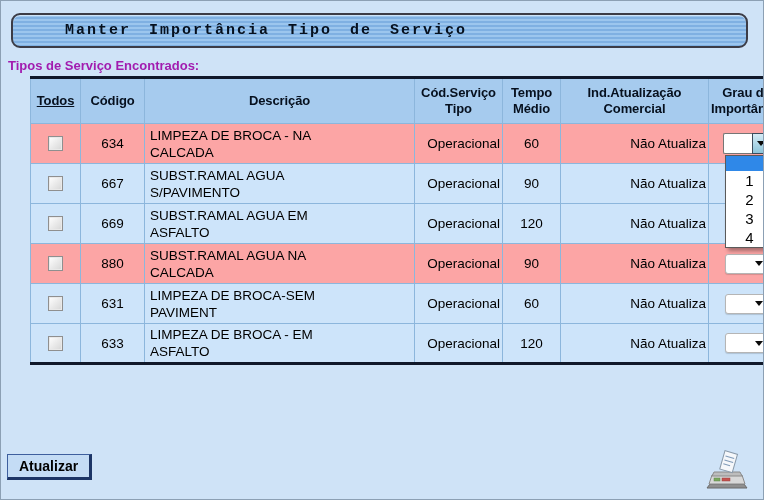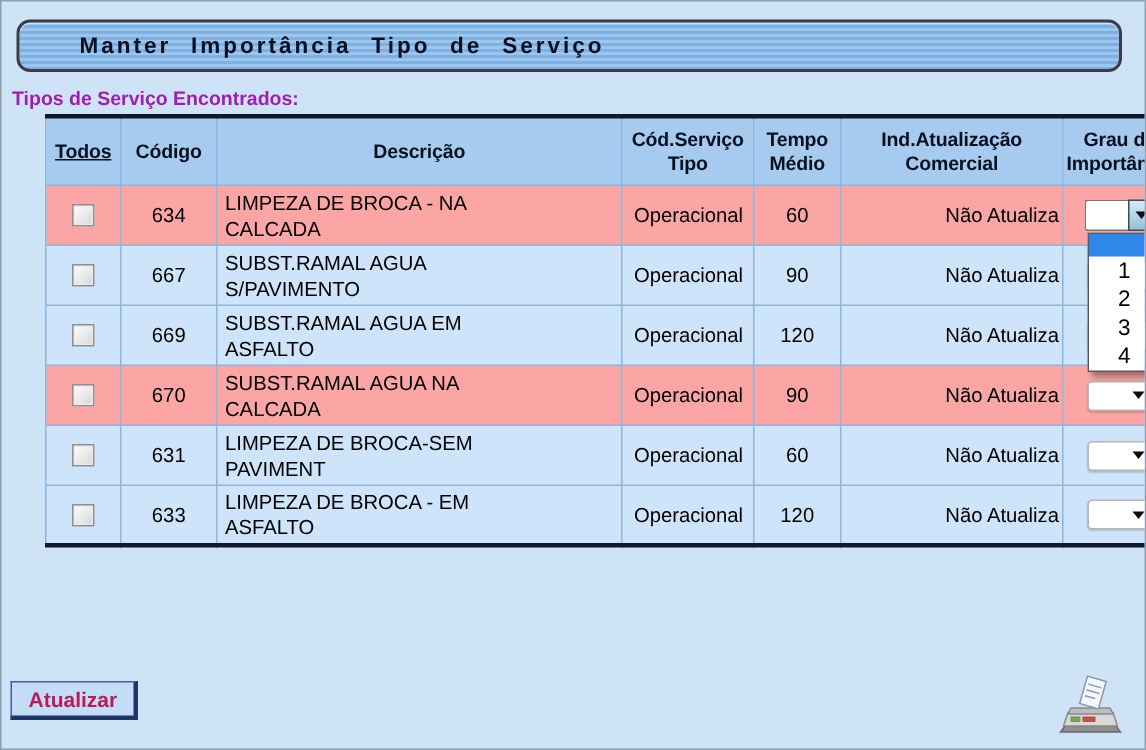--- a/index.html
+++ b/index.html
@@ -10,22 +10,22 @@
   }
   
   .title-bar{
     position:absolute;left:10px;top:12px;width:733px;height:31px;
     border:2px solid #3c3c46;border-radius:9px;
     background:repeating-linear-gradient(180deg,#9cc6ee 0 2px,#7fb0e2 2px 4px);
     box-shadow:inset 0 1px 0 rgba(255,255,255,.5);
     display:flex;align-items:center;
   }
   .title-bar span{
-    padding-left:40px;font-size:15px;font-weight:bold;color:#06101e;
-    letter-spacing:2px;word-spacing:7px;white-space:nowrap;
+    padding-left:52px;font-size:15px;font-weight:bold;color:#06101e;
+    letter-spacing:2px;word-spacing:7px;white-space:nowrap;font-family:Liberation Mono, monospace;
   }
   
   .section-label{
     position:absolute;left:7px;top:57px;
     font-size:13px;font-weight:bold;color:#a21caf;
   }
   
   .table-wrap{position:absolute;left:5px;top:75px;width:754px;padding-left:24px;}
   table{
     width:754px;border-collapse:collapse;table-layout:fixed;
@@ -37,21 +37,21 @@
     background:#a6cbee;height:42px;font-size:13px;font-weight:bold;
     text-align:center;line-height:16px;padding:1px 2px;letter-spacing:-.1px;color:#06101e;
   }
   th.link span{text-decoration:underline;cursor:pointer;}
   tbody tr{background:#fca5a5;height:40px;}
   tbody tr.alt{background:#cde4fa;}
   td{padding:1px 2px;vertical-align:middle;}
   .c-todos{text-align:center;}
   .c-codigo{text-align:center;}
   .c-desc{text-align:left;padding-left:5px;white-space:pre-line;line-height:17px;}
-  .c-tipo{text-align:center;padding-left:3px;}
+  .c-tipo{text-align:right;padding-left:3px;}
   .c-tempo{text-align:center;margin-left:30px;}
   .c-ind{text-align:right;padding-left:6px;}
   .c-grau{text-align:center;}
   
   .checkbox{
     display:inline-block;width:13px;height:13px;
     background:linear-gradient(135deg,#ffffff,#d6d6d6);
     border:1px solid #8f8f8f;box-shadow:0 0 0 1px #e9e9e9 inset;
     vertical-align:middle;cursor:pointer;
   }
@@ -81,21 +81,21 @@
     border:1px solid #5a5a5a;box-shadow:3px 3px 4px rgba(0,0,0,.35);
     z-index:20;
   }
   .dd-item{
     height:19px;line-height:19px;font-size:15px;padding-left:7px;color:#000;cursor:pointer;
   }
   .dd-item.hl{background:#2f88e8;height:15px;}
   
   .actions{position:absolute;left:6px;top:453px;display:flex;gap:9px;}
   .btn{
-    background:#c4dcf5;color:#be185d;font-weight:bold;font-size:14px;
+    background:#c4dcf5;color:#000000;font-weight:bold;font-size:14px;
     font-family:"Liberation Sans",sans-serif;
     border:1px solid #3e5f9e;border-right:3px solid #1d3566;border-bottom:3px solid #1d3566;
     padding:2px 11px 3px 11px;height:26px;cursor:pointer;box-sizing:border-box;
   }
   .printer{position:absolute;right:13px;top:447px;width:46px;height:42px;cursor:pointer;}
 </style>
 </head>
 <body>
 
 <div class="page">
@@ -187,21 +187,21 @@
         <div class="select-closed">
           <span class="tri"></span>
         </div>
 
       </td>
     </tr>
           <tr>
       <td class="c-todos">
         <span class="checkbox"></span>
       </td>
-      <td class="c-codigo">670</td>
+      <td class="c-codigo">880</td>
       <td class="c-desc">SUBST.RAMAL AGUA NA
 CALCADA</td>
       <td class="c-tipo">Operacional</td>
       <td class="c-tempo">90</td>
       <td class="c-ind">Não Atualiza</td>
       <td class="c-grau">
         <div class="select-closed">
           <span class="tri"></span>
         </div>
 

